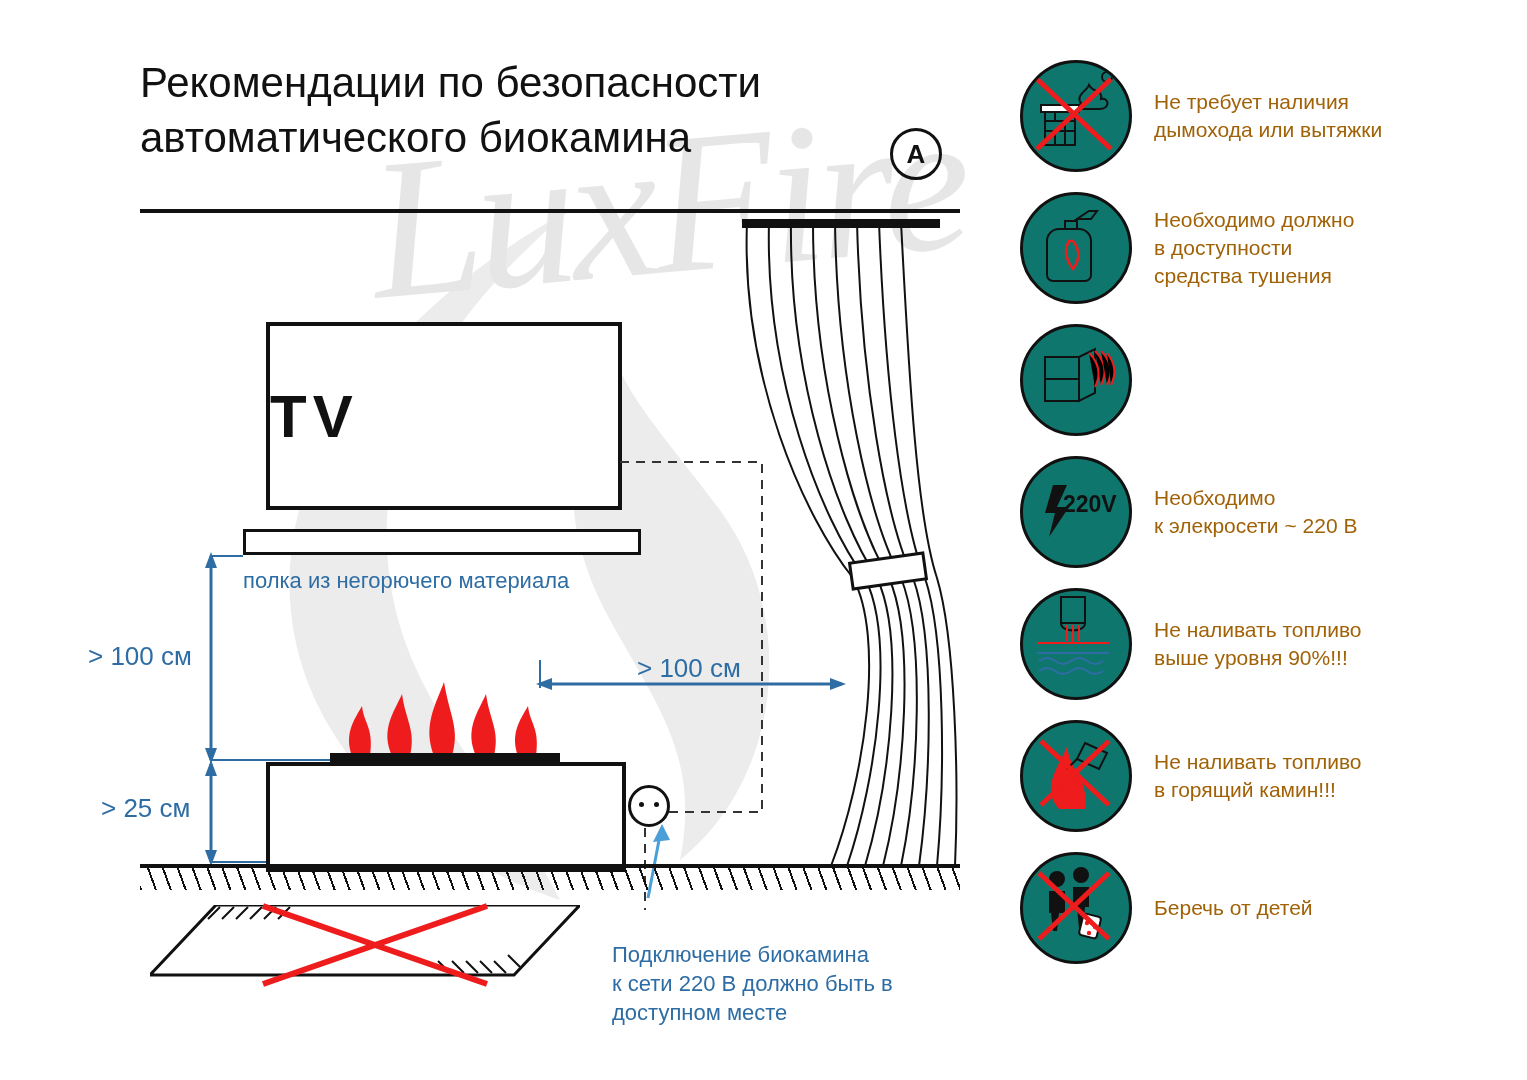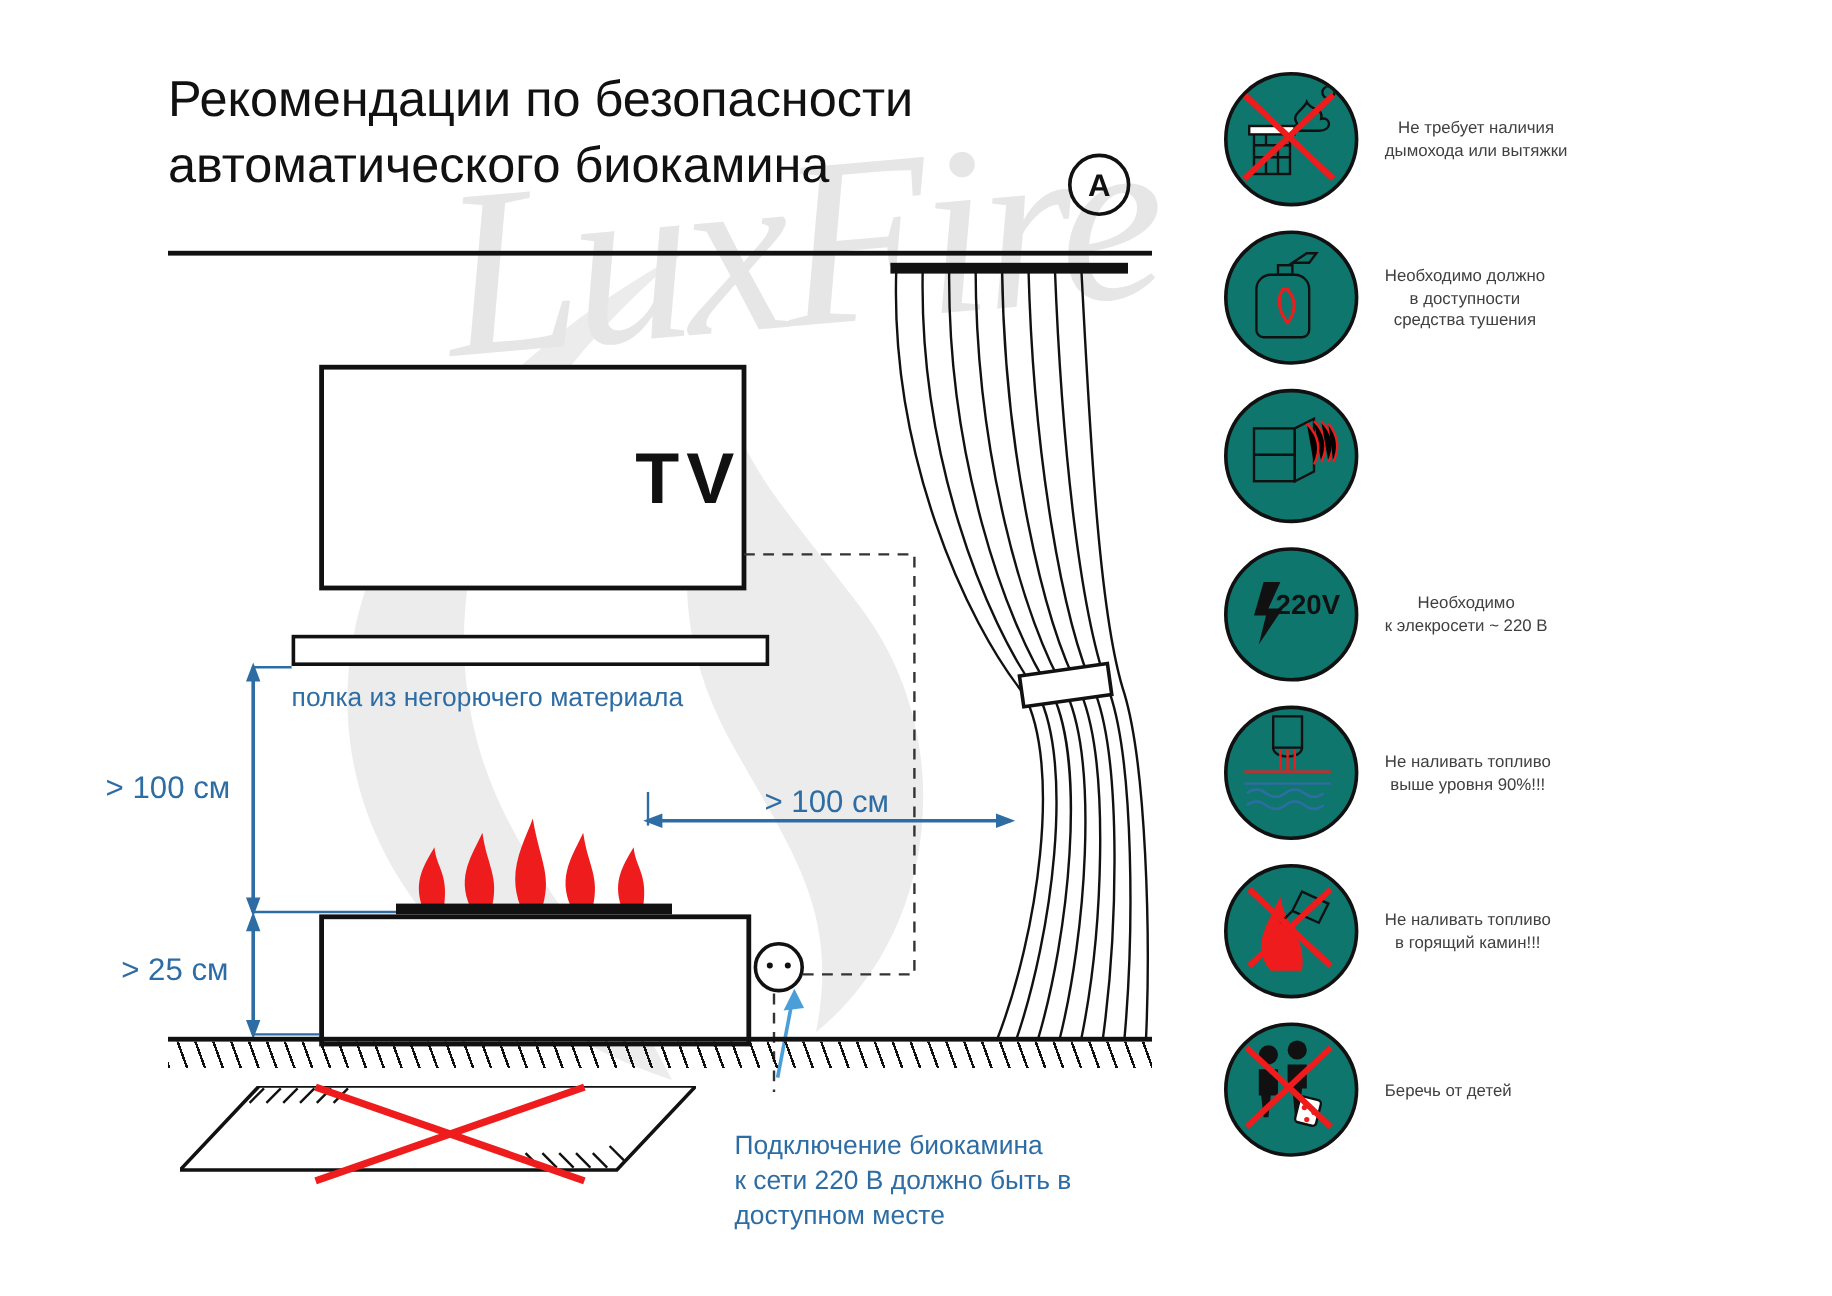--- a/index.html
+++ b/index.html
@@ -41,23 +41,23 @@
     font-size:26px;font-weight:700;color:#111;
   }
   .rule{
     position:absolute;left:140px;top:209px;width:820px;height:4px;background:#111;
   }
 
   
   .draw{position:absolute;left:0;top:0;width:1000px;height:1080px;}
 
   .tv-box{
-    position:absolute;left:266px;top:304px;width:348px;height:180px;
+    position:absolute;left:266px;top:322px;width:348px;height:180px;
     border:4px solid #111;background:#fff;
-    display:flex;align-items:center;justify-content:flex-end;
+    display:flex;align-items:center;justify-content:flex-start;
   }
   .tv-label{font-size:60px;font-weight:700;letter-spacing:6px;color:#111;}
 
   .shelf{
     position:absolute;left:243px;top:529px;width:392px;height:20px;
     border:3px solid #111;background:#fff;
   }
   .shelf-caption{
     position:absolute;left:243px;top:568px;
     font-size:22px;color:#2e6da4;white-space:nowrap;
@@ -116,21 +116,21 @@
   
   .side{position:absolute;left:1020px;top:50px;width:490px;}
   .side-item{
     position:relative;height:132px;display:flex;align-items:center;gap:22px;
   }
   .ico{
     flex:0 0 auto;width:106px;height:106px;border:3px solid #111;border-radius:50%;
     background:#0f766e;position:relative;overflow:hidden;
   }
   .side-text{
-    font-size:14px;line-height:1.34;color:#404040;text-align:center;
+    font-size:21px;line-height:1.34;color:#a16207;
   }
   .side-text span{display:block;}
 
   svg{display:block;}
 </style>
 </head>
 <body>
 
 <div class="root">
 

